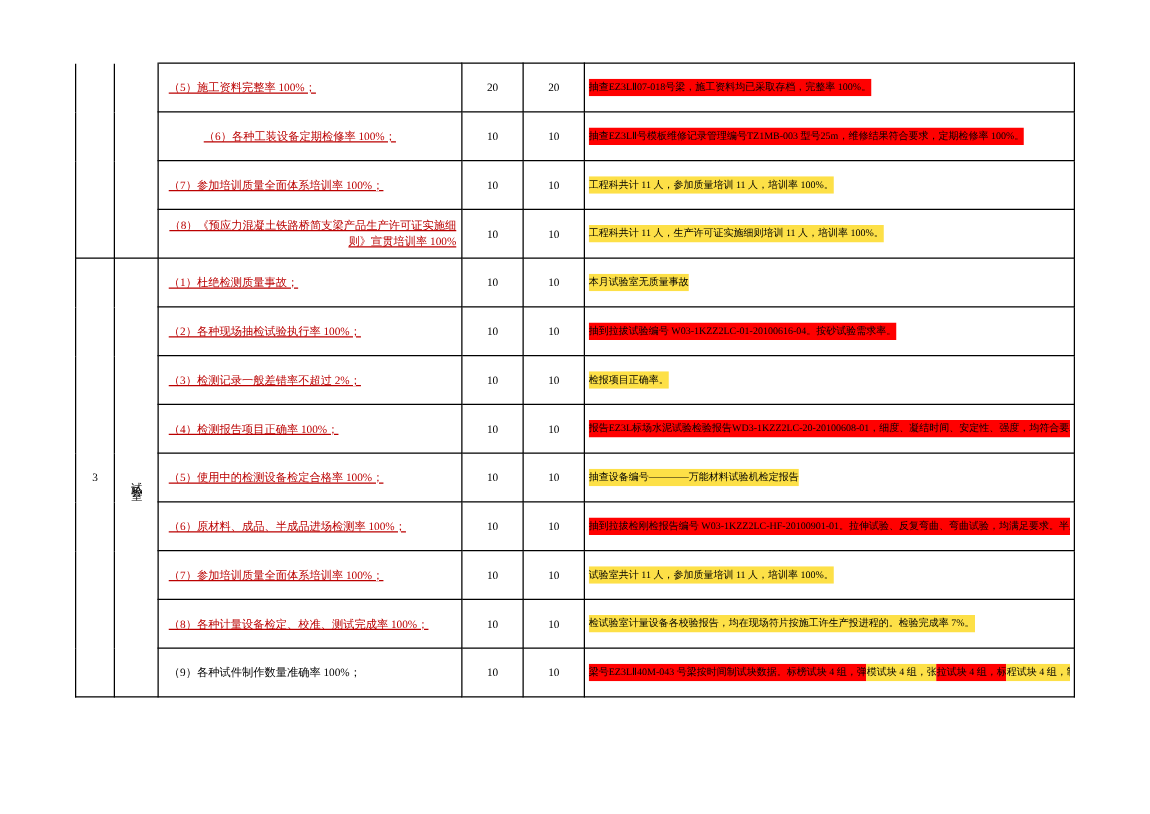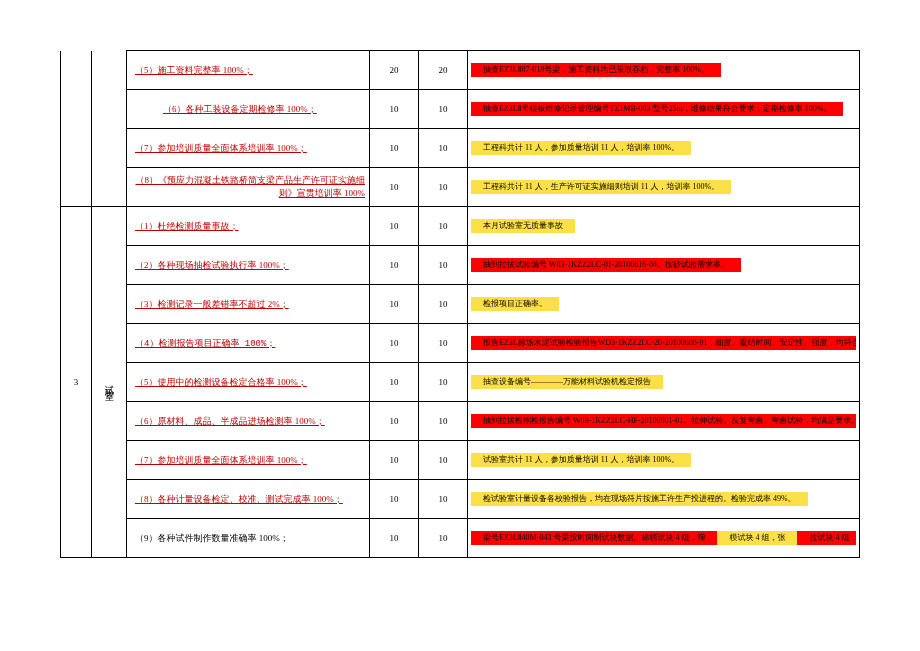--- a/index.html
+++ b/index.html
@@ -6,21 +6,21 @@
 table{border-collapse:collapse;width:100%;table-layout:fixed}
 td{border:1px solid #000;padding:6px 4px;vertical-align:middle;height:26px}
 .no-top{border-top:none}
 .col-idx{width:22px;text-align:center}
 .col-cat{width:22px;text-align:center;writing-mode:vertical-rl;letter-spacing:3px}
 .col-desc{width:230px;padding-left:8px}
 .col-num{width:40px;text-align:center}
 .col-stat{width:auto;padding:3px}
 .lnk{color:#b00;text-decoration:underline}
 .strip{display:flex;height:14px;line-height:14px;font-size:8px;color:#000;white-space:nowrap;overflow:hidden}
-.strip span{padding:0 12px;display:flex;align-items:center}
+.strip span{padding:0 0;display:flex;align-items:center}
 .g{background:#fde047}
 .r{background:#f00}
 .row{position:relative}
 </style>
 </head>
 <body>
 
 <table>
 <tbody id="tbody">
       <tr class="row" style="position: relative;">
@@ -91,21 +91,21 @@
         <td class="col-desc" style="position: relative;"><span class="lnk">（3）检测记录一般差错率不超过 2%；</span></td>
         <td class="col-num">10</td>
         <td class="col-num">10</td>
         <td class="col-stat">
           <div class="strip">
             <span class="g">检报项目正确率。</span>
           </div>
         </td>
       </tr>
       <tr class="row" style="position: relative;">
-        <td class="col-desc" style="position: relative; font-family: Liberation Mono, monospace;"><span class="lnk">（4）检测报告项目正确率 100%；</span></td>
+        <td class="col-desc" style="position: relative;"><span class="lnk">（4）检测报告项目正确率 100%；</span></td>
         <td class="col-num">10</td>
         <td class="col-num">10</td>
         <td class="col-stat">
           <div class="strip">
             <span class="r">报告EZ3L标场水泥试验检验报告WD3-1KZZ2LC-20-20100608-01，细度、凝结时间、安定性、强度，均符合要求。检报项目正确率 100%。</span>
           </div>
         </td>
       </tr>
       <tr class="row" style="position: relative;">
         <td class="col-desc" style="position: relative;"><span class="lnk">（5）使用中的检测设备检定合格率 100%；</span></td>
@@ -136,21 +136,21 @@
             <span class="g">试验室共计 11 人，参加质量培训 11 人，培训率 100%。</span>
           </div>
         </td>
       </tr>
       <tr class="row" style="position: relative;">
         <td class="col-desc" style="position: relative;"><span class="lnk">（8）各种计量设备检定、校准、测试完成率 100%；</span></td>
         <td class="col-num">10</td>
         <td class="col-num">10</td>
         <td class="col-stat">
           <div class="strip">
-            <span class="g">检试验室计量设备各校验报告，均在现场符片按施工许生产投进程的。检验完成率 49%。</span>
+            <span class="g">检试验室计量设备各校验报告，均在现场符片按施工许生产投进程的。检验完成率 7%。</span>
           </div>
         </td>
       </tr>
       <tr class="row">
         <td class="col-desc">（9）各种试件制作数量准确率 100%；</td>
         <td class="col-num">10</td>
         <td class="col-num">10</td>
         <td class="col-stat">
           <div class="strip">
             <span class="r">梁号EZ3LⅡ40M-043 号梁按时间制试块数据。标榜试块 4 组，弹</span>

